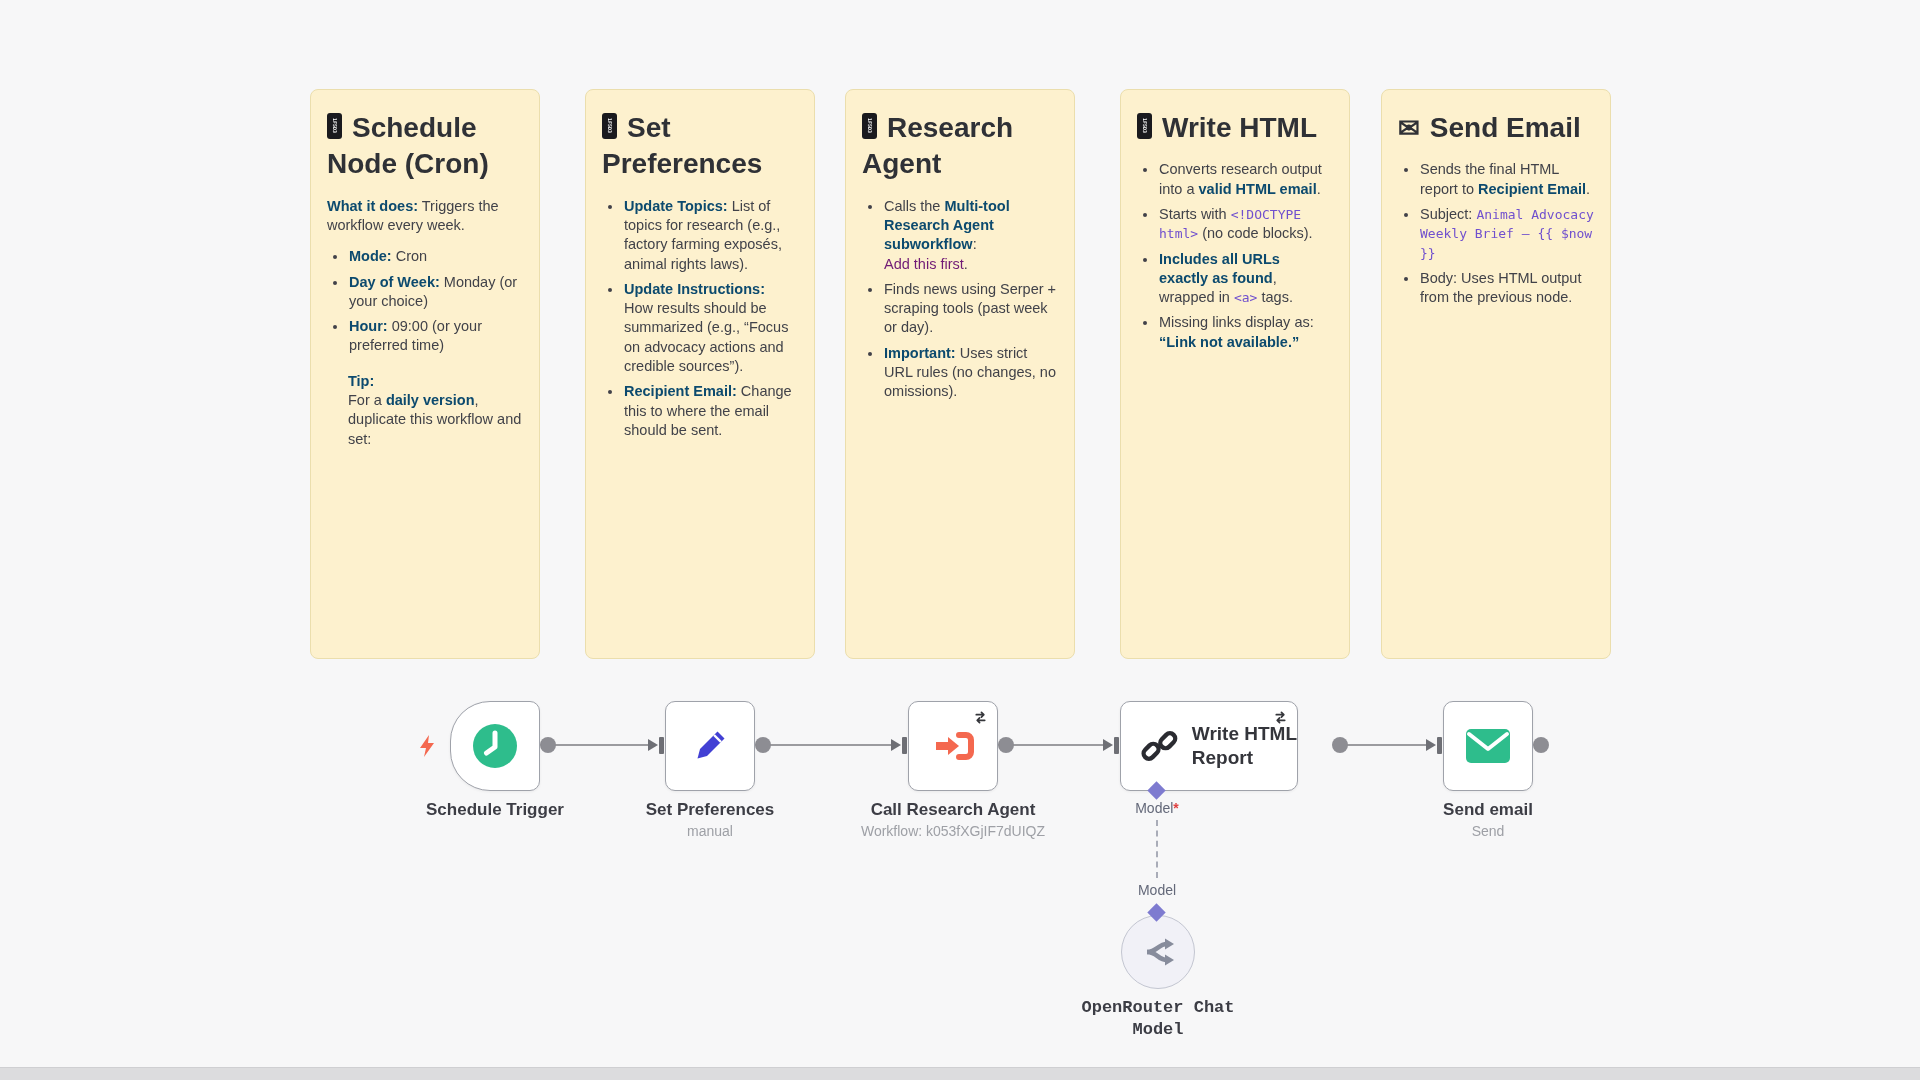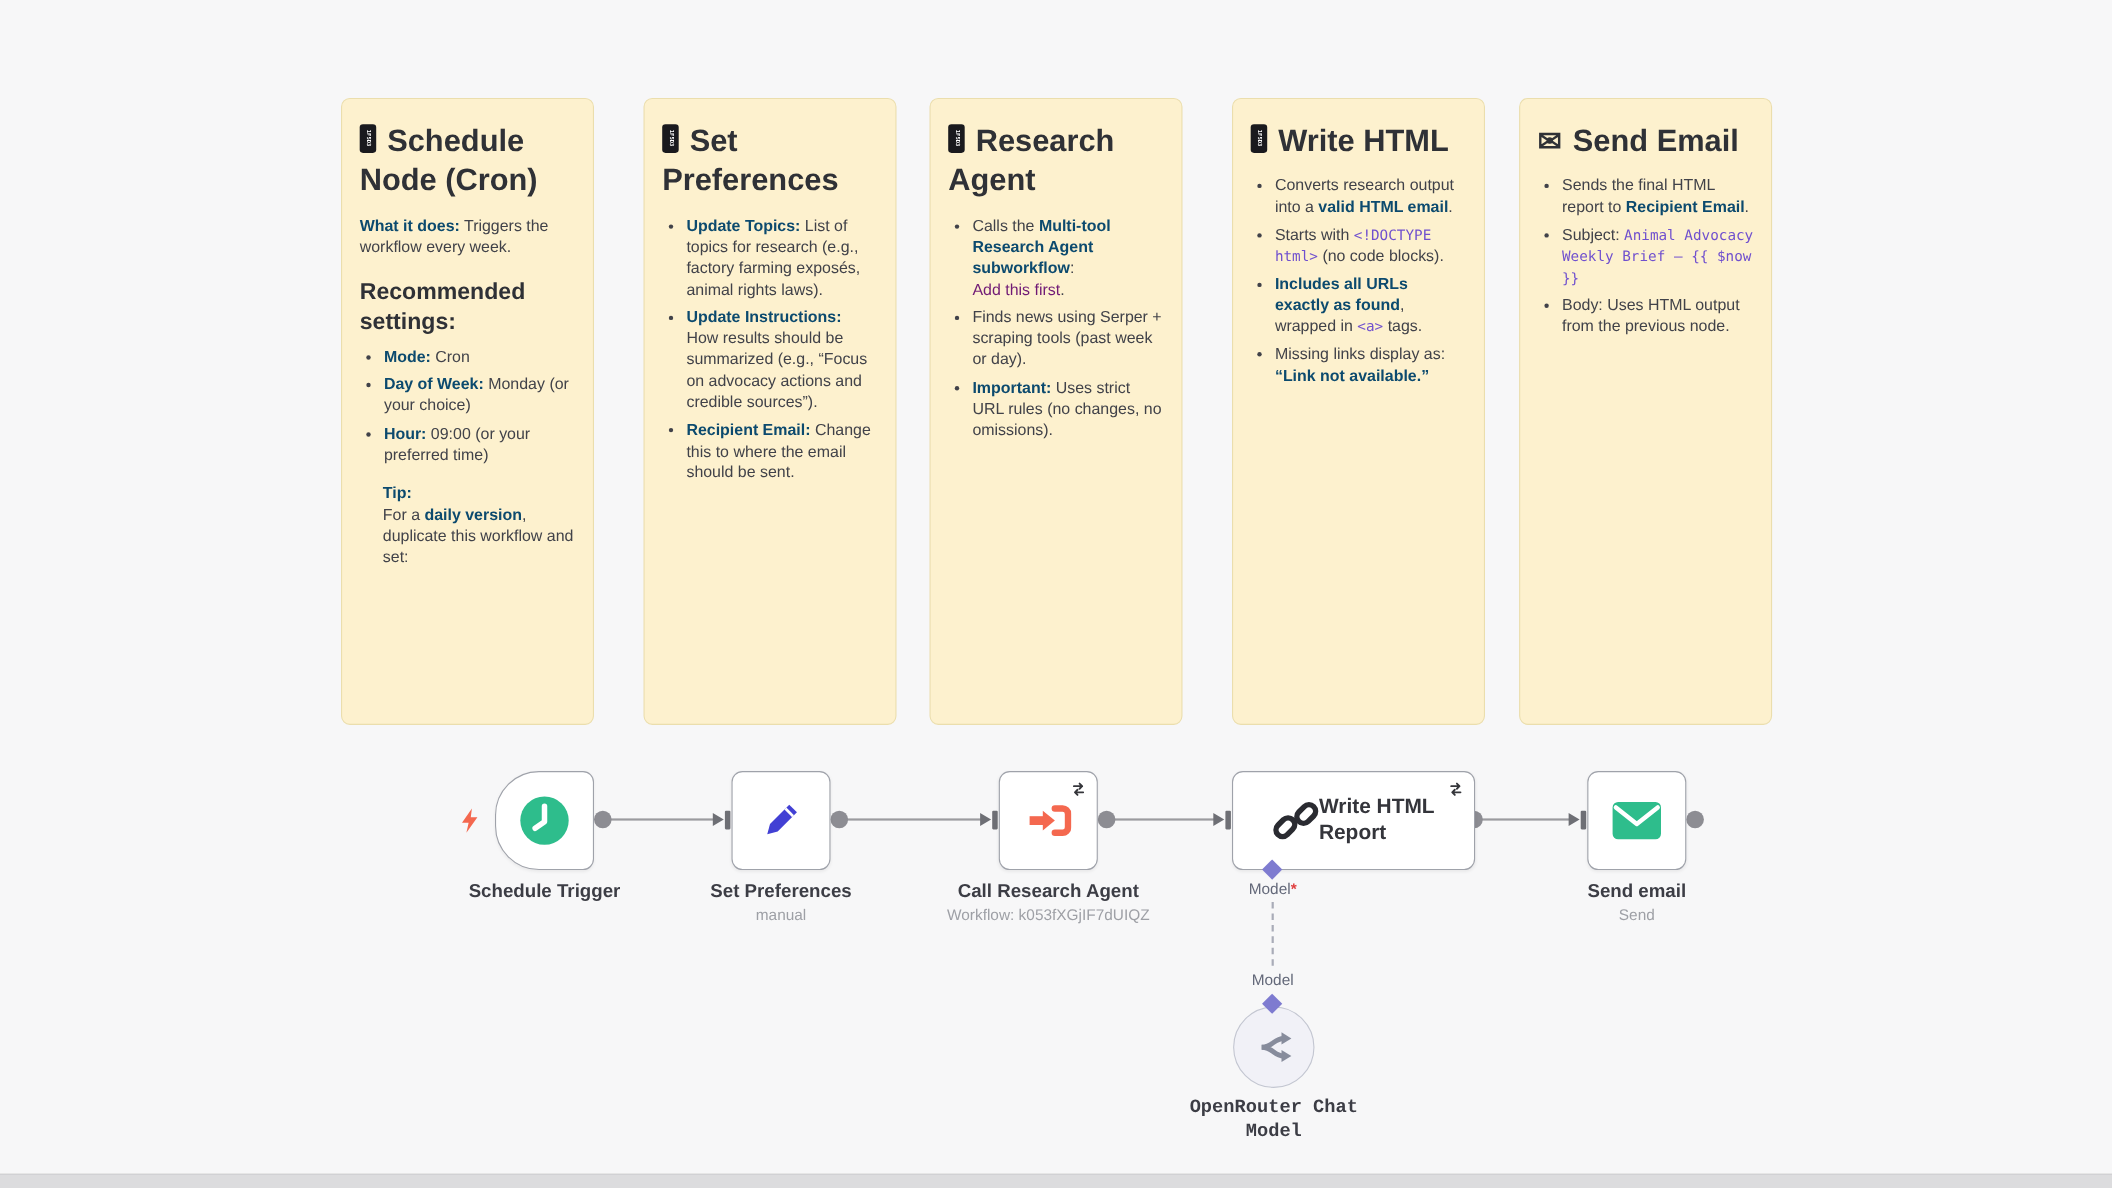--- a/index.html
+++ b/index.html
@@ -26,21 +26,21 @@
   .code{font-family:"DejaVu Sans Mono",monospace;color:#7050CE;font-size:13px;}
   .red{color:#701a75;}
 
   
   .node{position:absolute;top:701px;height:90px;background:#fff;border:1.6px solid #9FA2AA;
         border-radius:10px;box-sizing:border-box;display:flex;align-items:center;justify-content:center;
         box-shadow:0 1px 3px rgba(0,0,0,.06);}
   #node-schedule{left:450px;width:90px;border-radius:40px 10px 10px 40px;}
   #node-set{left:665px;width:90px;}
   #node-call{left:908px;width:90px;}
-  #node-write{left:1120px;width:221px;justify-content:flex-start;padding-left:36px;}
+  #node-write{left:1120px;width:178px;justify-content:flex-start;padding-left:20px;gap:14px;}
   #node-send{left:1443px;width:90px;}
   #node-openrouter{position:absolute;left:1121px;top:915px;width:74px;height:74px;border-radius:50%;
         background:#F1F1F7;border:1.4px solid #C3C6D1;box-sizing:border-box;
         display:flex;align-items:center;justify-content:center;}
   .node-inner-label{font-size:19px;font-weight:600;color:#34353b;line-height:1.25;width:120px;}
   .loop-icon{position:absolute;top:8px;right:9px;width:15px;height:15px;}
 
   .nlabel{position:absolute;top:800px;transform:translateX(-50%);font-size:17px;font-weight:600;
           color:#3c3d45;white-space:nowrap;}
   .nsub{position:absolute;top:823px;transform:translateX(-50%);font-size:14px;font-weight:400;
@@ -80,21 +80,20 @@
 </style>
 </head>
 <body>
 
 <div id="canvas">
 
   <article class="sticky s0">
     <h1><span class="tofu">1F5D3</span><span class="ttl">Schedule Node (Cron)</span></h1>
     <div class="note-body">
         <p><span class="b">What it does:</span><span> Triggers the workflow every week.</span></p>
-        <h2><span>Recommended settings:</span></h2>
         <ul>
           <li><span class="b">Mode:</span><span> Cron</span></li>
           <li><span class="b">Day of Week:</span><span> Monday (or your choice)</span></li>
           <li><span class="b">Hour:</span><span> 09:00 (or your preferred time)</span></li>
         </ul>
         <p class="indent"><span class="b">Tip:</span><br><span>For a </span><span class="b">daily version</span><span>, duplicate this workflow and set:</span></p>
       </div>
   </article>
   <article class="sticky s1">
     <h1><span class="tofu">1F5D3</span><span class="ttl">Set Preferences</span></h1>

